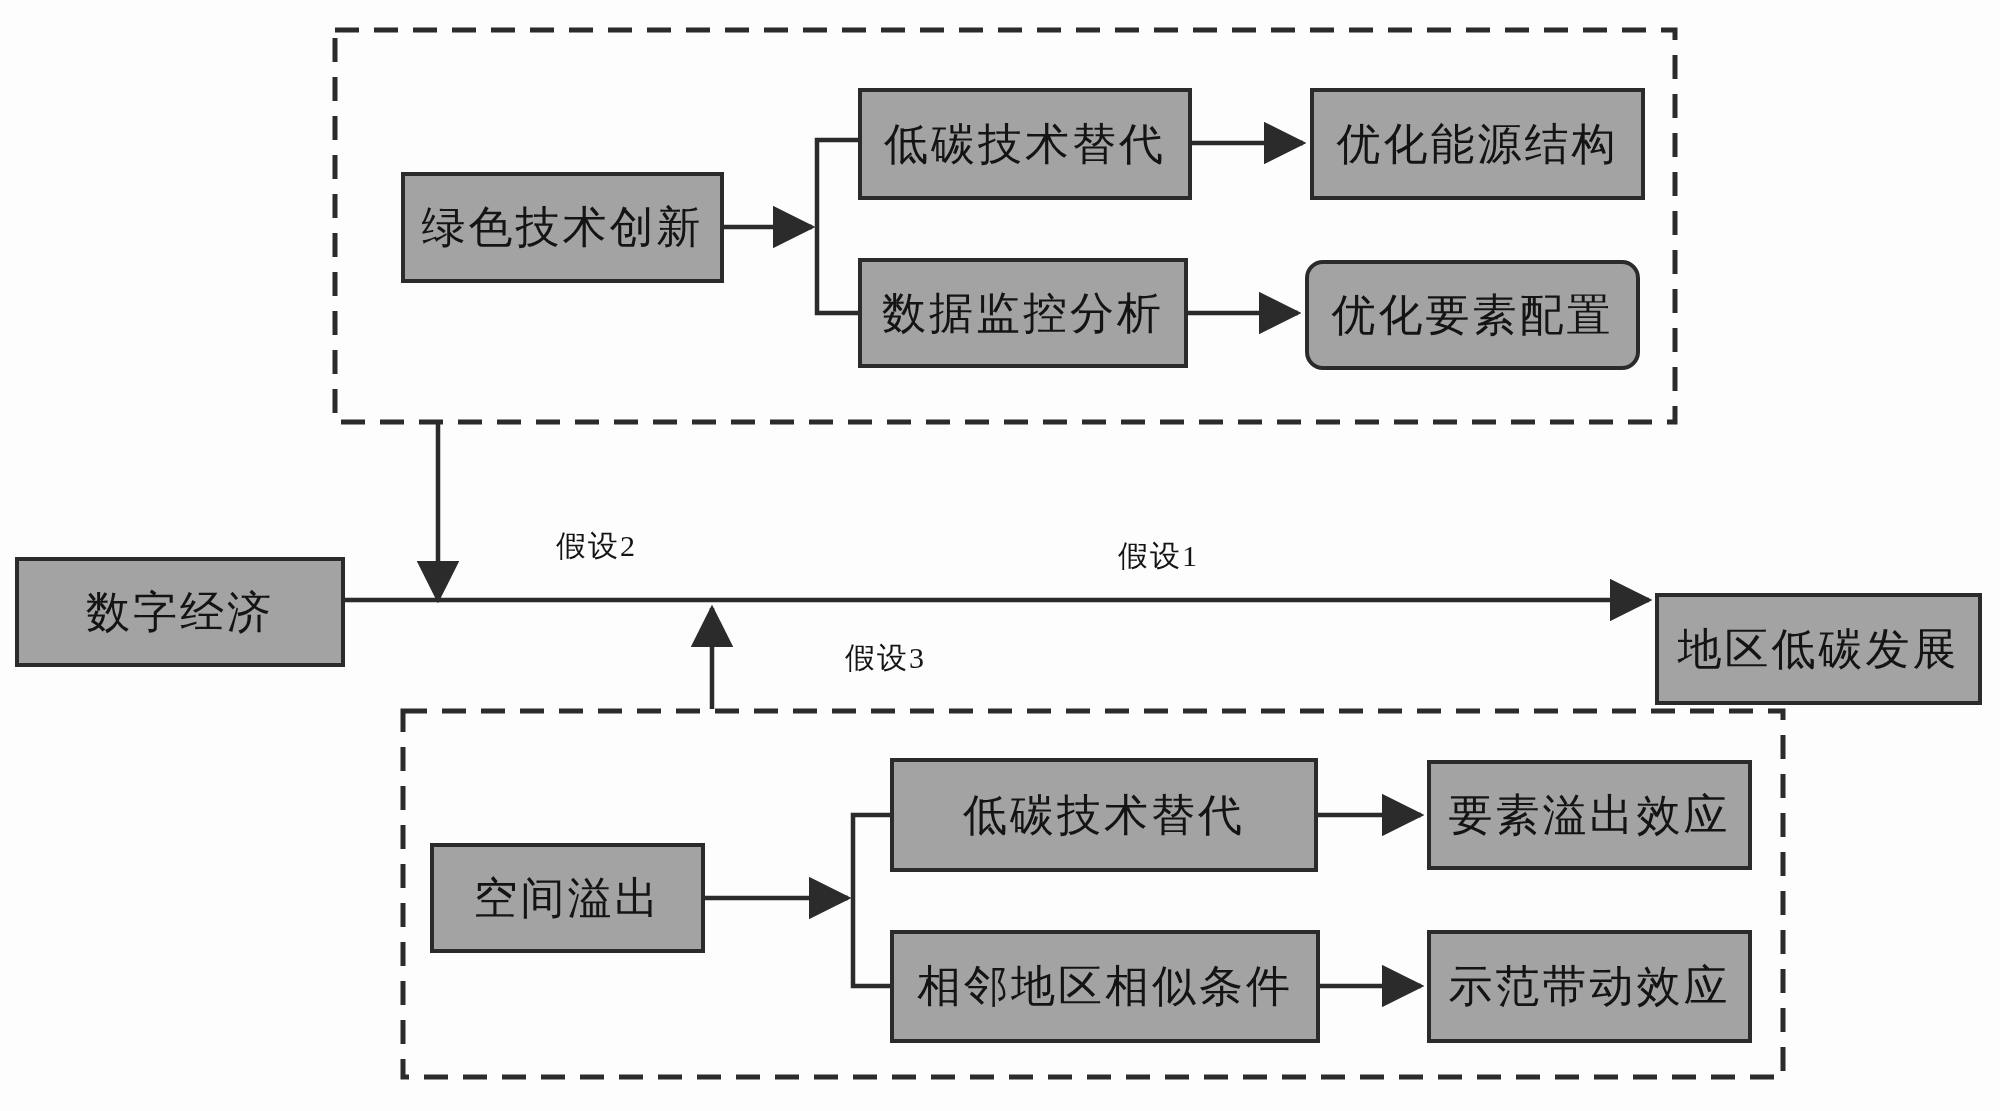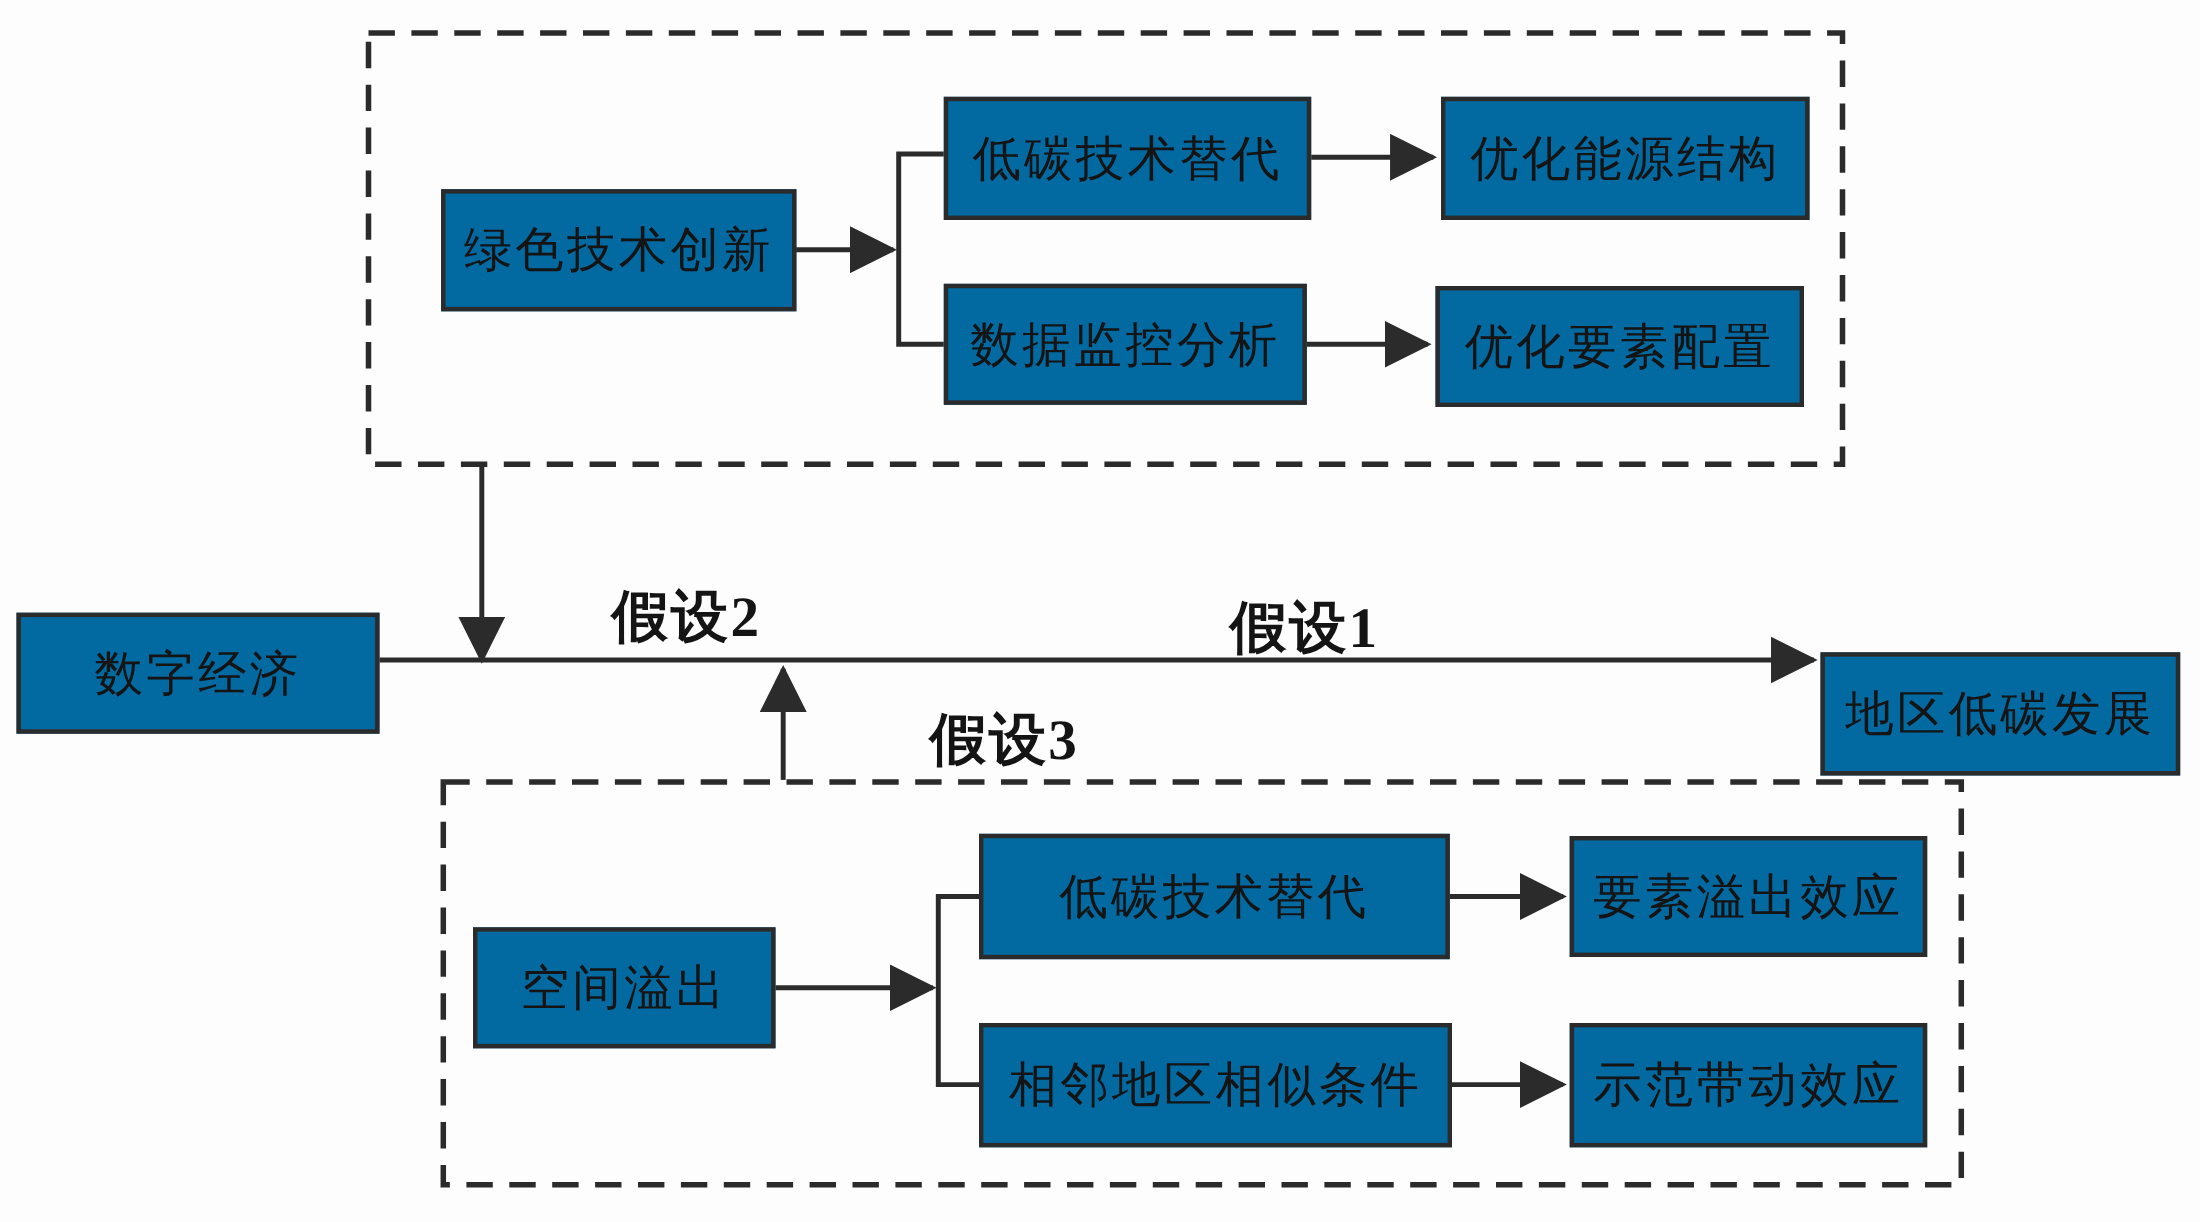--- a/index.html
+++ b/index.html
@@ -8,33 +8,33 @@
     width:2000px;height:1111px;
     background:#fdfdfd;
     font-family:"Liberation Serif","DejaVu Serif",serif;
     overflow:hidden;
   }
   #wires{position:absolute;left:0;top:0;width:2000px;height:1111px;pointer-events:none;}
   .node{
     position:absolute;
     box-sizing:border-box;
     border:4px solid #2b2b2b;
-    background:#0369a1;
+    background:#a3a3a3;
     display:flex;align-items:center;justify-content:center;
     font-size:44px;color:#141414;
     letter-spacing:3px;
     white-space:nowrap;
     font-weight:500;
   }
   .hypo{
     position:absolute;
-    font-size:52px;color:#141414;
+    font-size:30px;color:#141414;
     letter-spacing:2px;
     white-space:nowrap;
-    font-weight:700;
+    font-weight:400;
   }
 </style>
 </head>
 <body>
 
 <div id="canvas">
 
   <svg id="wires" viewBox="0 0 2000 1111" xmlns="http://www.w3.org/2000/svg">
     <defs>
       <marker id="ah" viewBox="0 0 10 10" refX="9.2" refY="5" markerWidth="9.5" markerHeight="9.5" orient="auto-start-reverse">
@@ -65,21 +65,21 @@
   </svg>
 
   <div class="node" style="left:357px;top:172px;width:323px;height:111px;margin-left:44px;">绿色技术创新</div>
 
   <div class="node" style="left:858px;top:88px;width:334px;height:112px;">低碳技术替代</div>
 
   <div class="node" style="left:1310px;top:88px;width:335px;height:112px;">优化能源结构</div>
 
   <div class="node" style="left:858px;top:258px;width:330px;height:110px;">数据监控分析</div>
 
-  <div class="node" style="left:1305px;top:260px;width:335px;height:110px;">优化要素配置</div>
+  <div class="node" style="left:1305px;top:260px;width:335px;height:110px;border-radius:18px;">优化要素配置</div>
 
   <div class="node" style="left:15px;top:545px;width:330px;height:110px;margin-top:12px;">数字经济</div>
 
   <div class="node" style="left:1655px;top:545px;width:327px;height:112px;margin-top:48px;">地区低碳发展</div>
 
   <div class="node" style="left:430px;top:843px;width:275px;height:110px;">空间溢出</div>
 
   <div class="node" style="left:890px;top:758px;width:428px;height:114px;">低碳技术替代</div>
 
   <div class="node" style="left:1427px;top:760px;width:325px;height:110px;">要素溢出效应</div>

